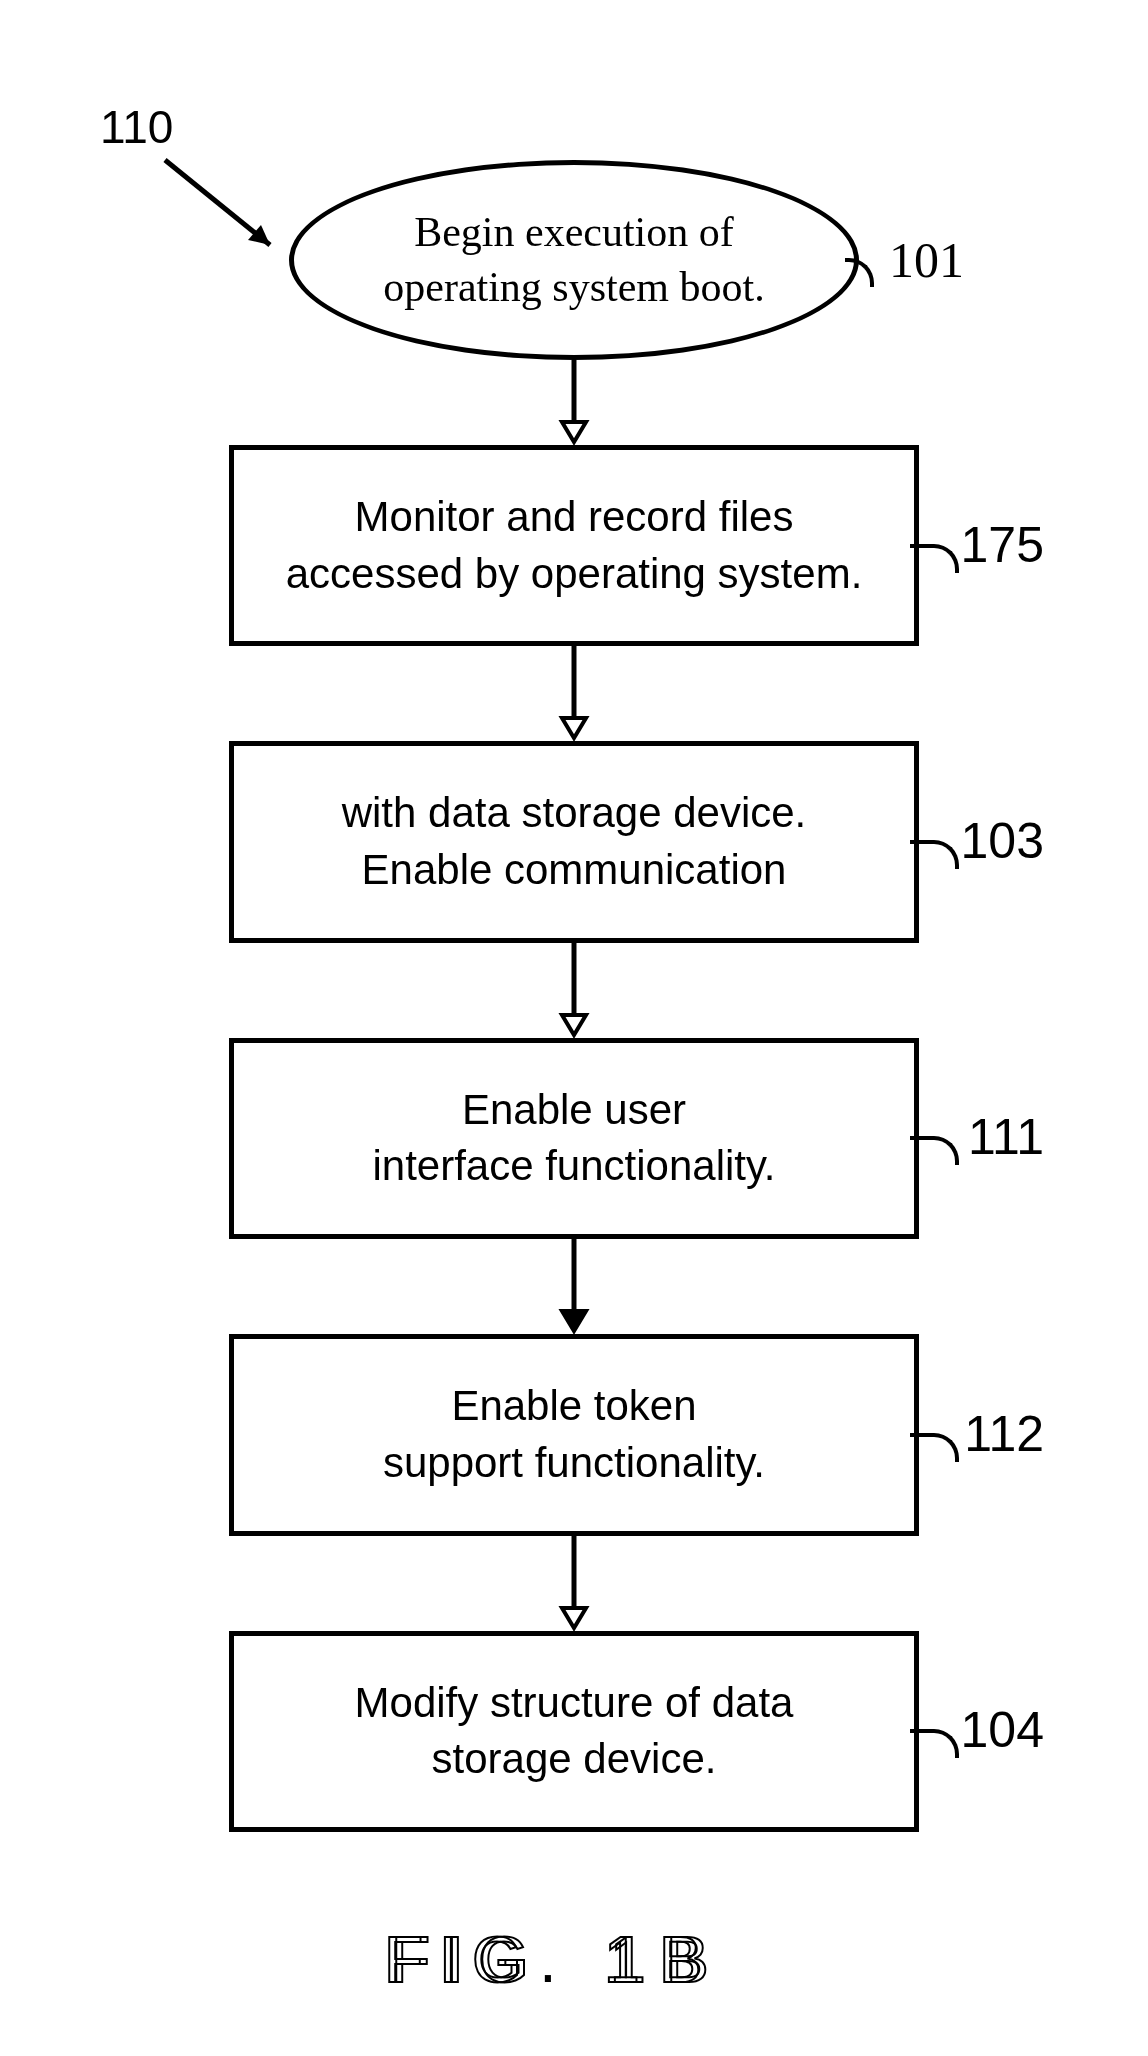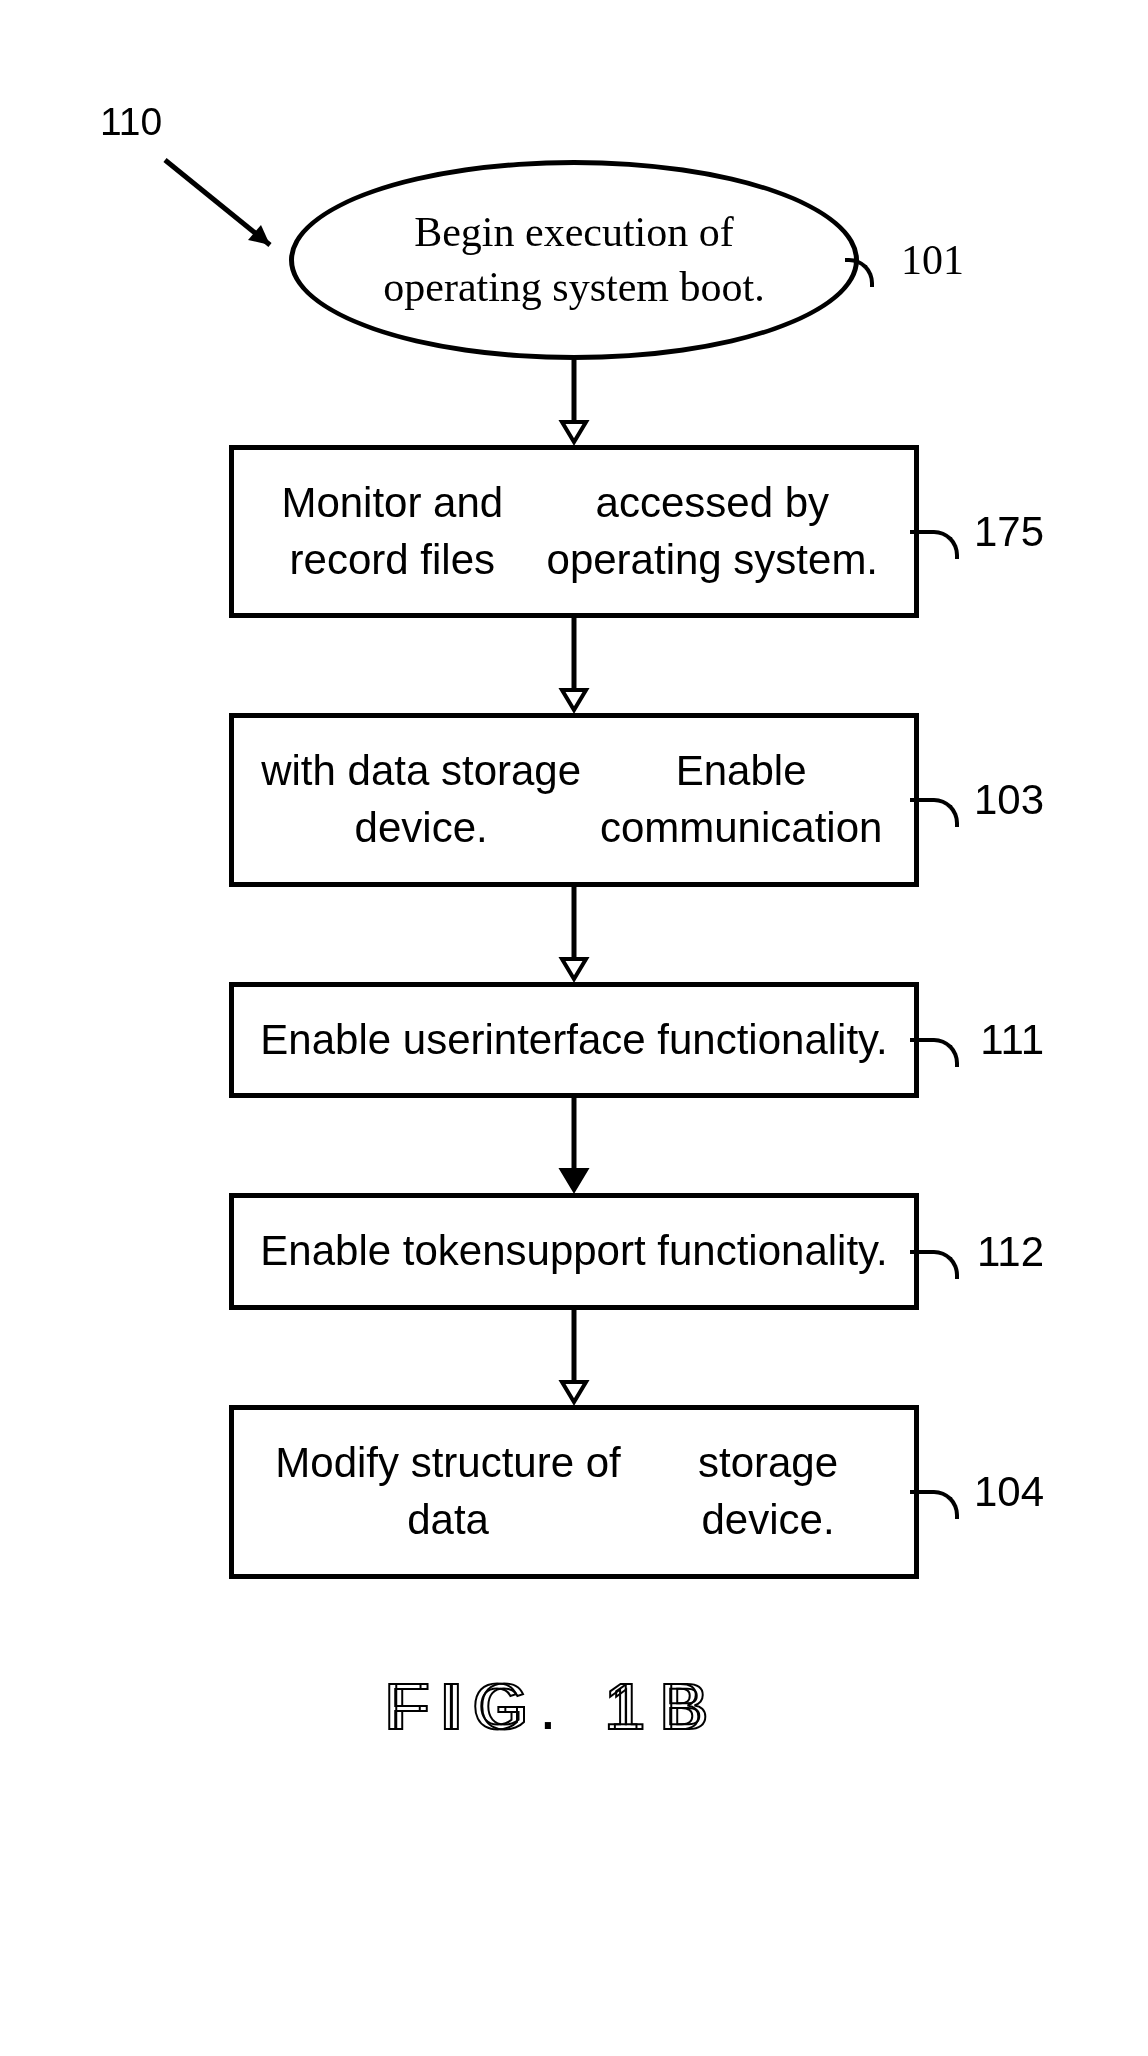--- a/index.html
+++ b/index.html
@@ -18,21 +18,21 @@
       margin-top: 80px;
       width: 100%;
       display: flex;
       flex-direction: column;
       align-items: center;
     }
     .top-label {
       position: absolute;
       top: 20px;
       left: 100px;
-      font-size: 39px;
+      font-size: 46px;
     }
     .top-label-arrow {
       position: absolute;
       top: 75px;
       left: 160px;
     }
     .ellipse-box {
       border: 5px solid #000;
       border-radius: 50%;
       width: 560px;
@@ -45,35 +45,35 @@
       font-size: 42px;
       line-height: 1.3;
       position: relative;
       margin-top: 80px;
       font-family: Liberation Serif, serif;
     }
     .rect-box {
       border: 5px solid #000;
       width: 640px;
       display: flex;
-      flex-direction: row;
+      flex-direction: column;
       align-items: center;
       justify-content: center;
       text-align: center;
       font-size: 42px;
       line-height: 1.35;
-      padding: 25px 20px;
+      padding: 39px 20px;
       position: relative;
     }
     .step-label {
       position: absolute;
       right: -130px;
       top: 50%;
       transform: translateY(-50%);
-      font-size: 42px;
+      font-size: 50px;
     }
     .label-connector {
       position: absolute;
       right: -45px;
       top: 50%;
       width: 45px;
       height: 25px;
       border-top: 4px solid #000;
       border-right: 4px solid #000;
       border-top-right-radius: 25px;

